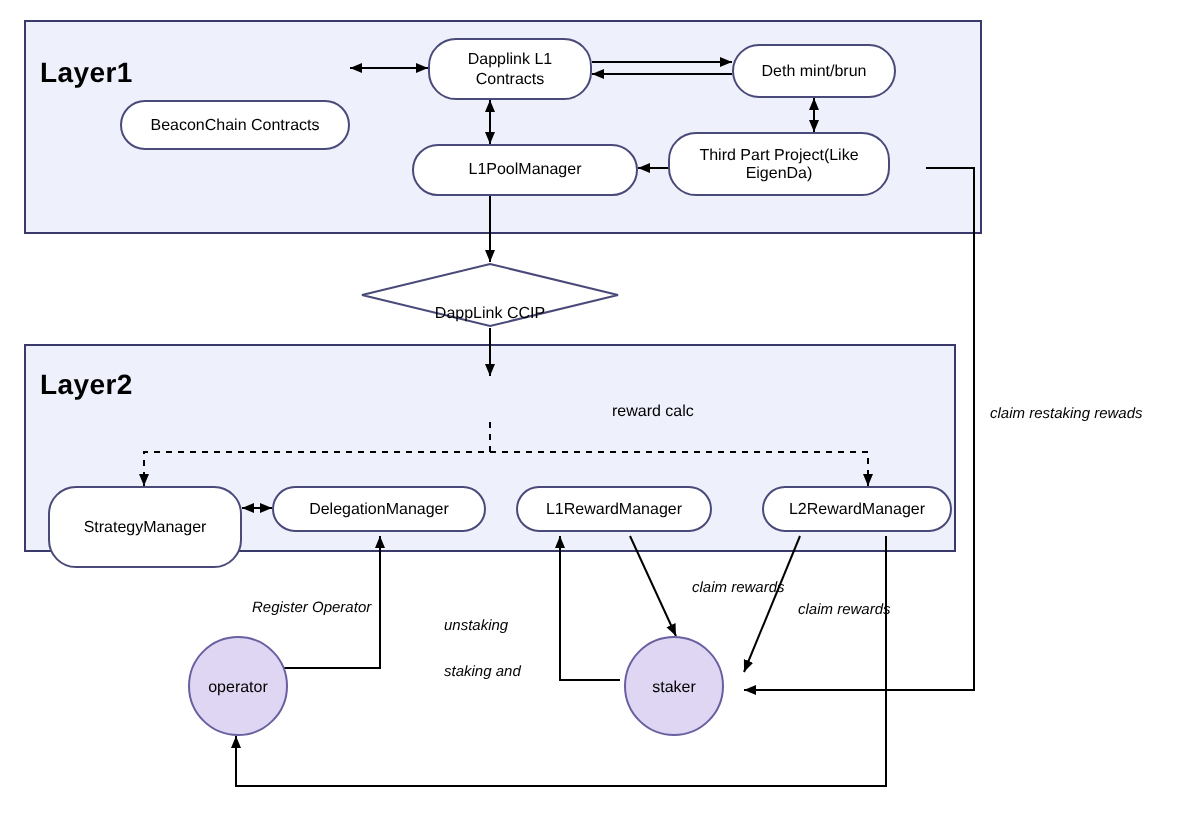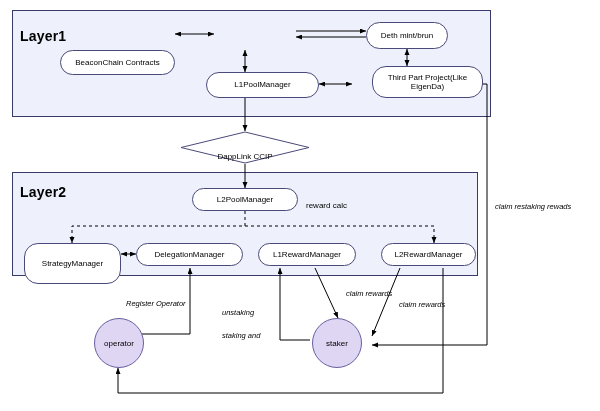--- a/index.html
+++ b/index.html
@@ -149,43 +149,43 @@
       <path d="M443,268 L443,393 L118,393 L118,368" marker-end="url(#arrow)"></path>
 
       <path d="M463,84 L487,84 L487,345 L372,345" marker-end="url(#arrow)"></path>
     </g>
   </svg>
 
   <div class="node" style="left:60px; top:22px; width:115px; height:25px;margin-top:28px;">
     <span>BeaconChain Contracts</span>
   </div>
 
+  <div class="node" style="left:214px; top:19px; width:82px; height:31px;">
+    <span>Dapplink L1 Contracts</span>
+  </div>
 
   <div class="node" style="left:366px; top:22px; width:82px; height:27px;">
     <span>Deth mint/brun</span>
   </div>
 
   <div class="node" style="left:206px; top:72px; width:113px; height:26px;">
     <span>L1PoolManager</span>
   </div>
 
-  <div class="node" style="left:372px; top:66px; width:111px; height:32px;">
+  <div class="node" style="left:334px; top:66px; width:111px; height:32px;">
     <span>Third Part Project(Like EigenDa)</span>
   </div>
 
   <div class="diamond-wrap" style="left:180px; top:131px; width:130px; height:33px;">
     <svg width="130" height="33" viewBox="0 0 130 33">
       <polygon points="65,1 129,16.5 65,32 1,16.5" fill="#ffffff" stroke="#4a4a7a" stroke-width="1"></polygon>
     </svg>
     <span class="diamond-label">DappLink CCIP</span>
   </div>
 
-  <div class="node" style="left:192px; top:188px; width:106px; height:23px;">
-    <span>L2PoolManager</span>
-  </div>
 
   <div class="node" style="left:24px; top:243px; width:97px; height:41px;justify-content:center;">
     <span>StrategyManager</span>
   </div>
 
   <div class="node" style="left:136px; top:243px; width:107px; height:23px;">
     <span>DelegationManager</span>
   </div>
 
   <div class="node" style="left:258px; top:243px; width:98px; height:23px;">

